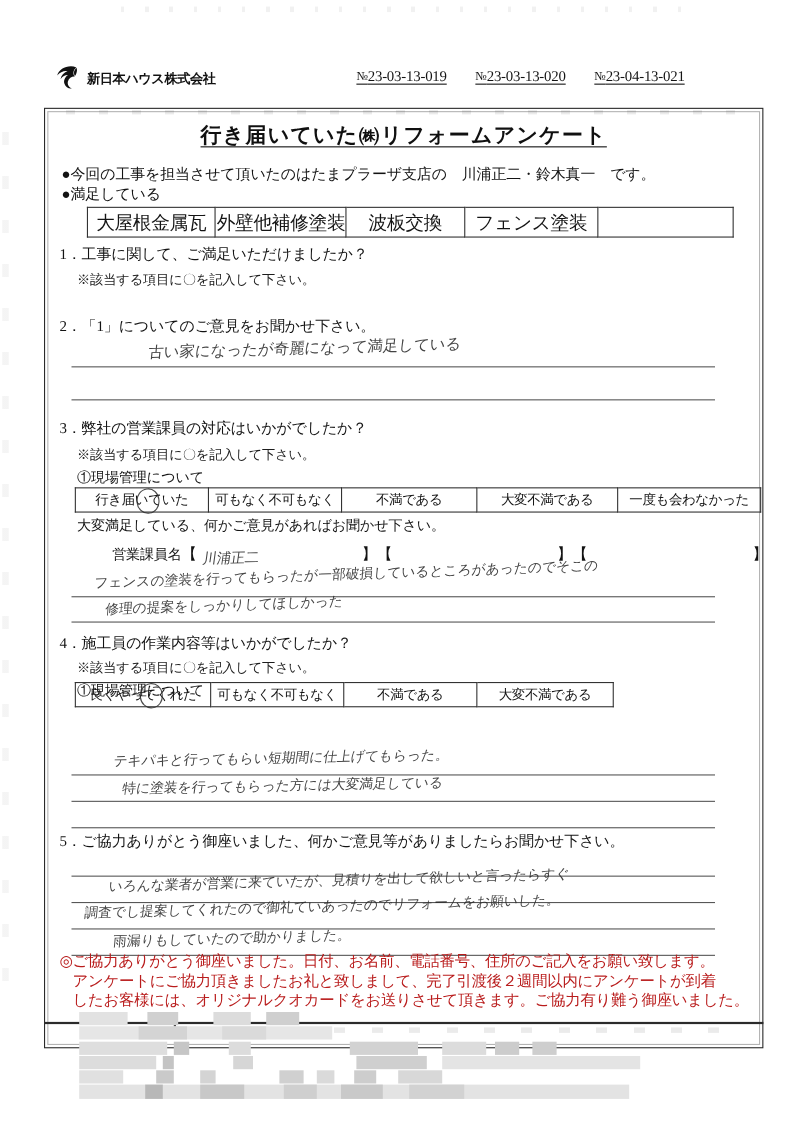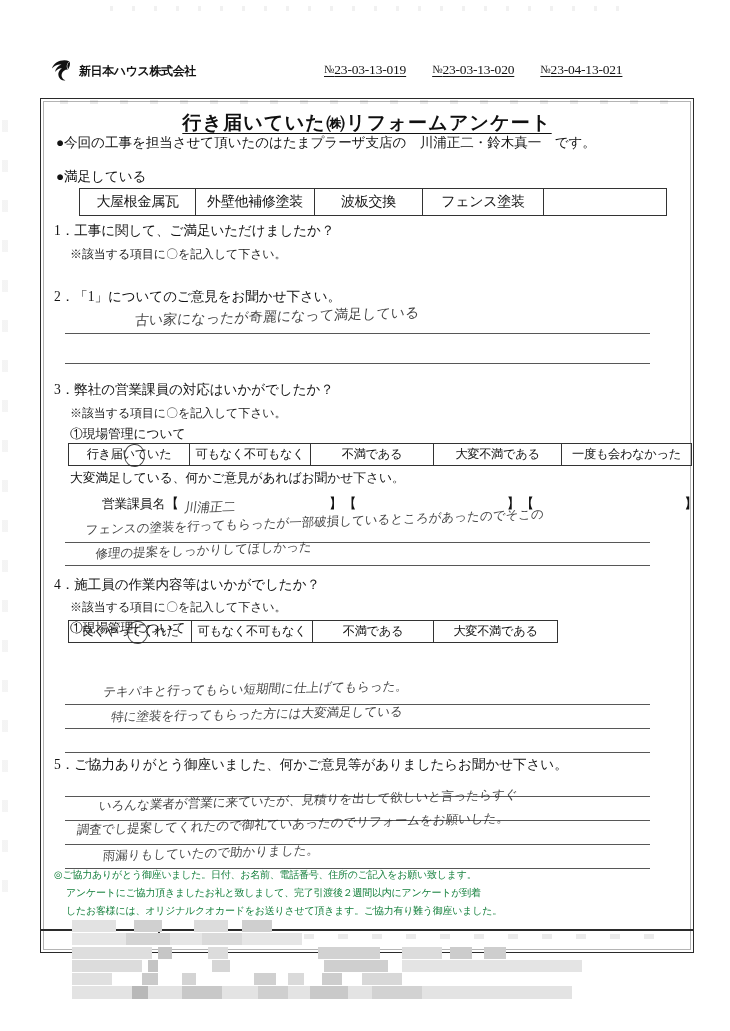--- a/index.html
+++ b/index.html
@@ -167,21 +167,21 @@
     text-align: center;
     vertical-align: middle;
     font-size: 12.3px;
     letter-spacing: -0.4px;
     color: #141414;
     height: 21px;
     padding: 0 1px;
     white-space: nowrap;
     position: relative;
   }
-  .opt-table.work td { height: 26px; font-size: 14px; letter-spacing: -0.3px;}
+  .opt-table.work td { height: 26px; font-size: 17px; letter-spacing: -0.3px;}
 
   
   .circle-mark {
     position: absolute;
     width: 19px; height: 21px;
     border: 1.5px solid #2b2b2b;
     border-radius: 52% 48% 50% 50%;
     transform: rotate(-6deg);
     opacity: .85;
     pointer-events: none;
@@ -226,24 +226,24 @@
   }
   .bracket-field .bk { font-size: 14px; }
   .bracket-field .slot {
     display: inline-block;
     position: relative;
   }
 
   
   .footer-note {
     position: absolute;
-    font-size: 10px;
+    font-size: 14px;
     line-height: 18px;
     letter-spacing: -0.25px;
-    color: #15803d;
+    color: #b91c1c;
     white-space: nowrap;
   }
 
   
   .redact-zone {
     position: absolute;
     left: 72px;
     top: 920px;
     width: 560px;
     height: 88px;
@@ -310,21 +310,21 @@
 
   <div class="frame"></div>
   <div class="frame-top-smudge"></div>
 
   <div class="inner">
 
     <div class="title">
       <span>行き届いていた㈱リフォームアンケート</span>
     </div>
 
-    <div class="q-line" style="top:36px; left:16px;">●今回の工事を担当させて頂いたのはたまプラーザ支店の　川浦正二・鈴木真一　です。</div>
+    <div class="q-line" style="top:52px; left:16px;">●今回の工事を担当させて頂いたのはたまプラーザ支店の　川浦正二・鈴木真一　です。</div>
     <div class="q-line" style="top:70px; left:16px;">●満足している</div>
 
     <table class="opt-table work" style="top:90px; left:39px; width:572px;">
       <tbody>
           <tr>
         <td style="width:113px;">大屋根金属瓦</td>
         <td style="width:116px;">外壁他補修塗装</td>
         <td style="width:105px;">波板交換</td>
         <td style="width:118px;">フェンス塗装</td>
         <td style="width:120px;"></td>

